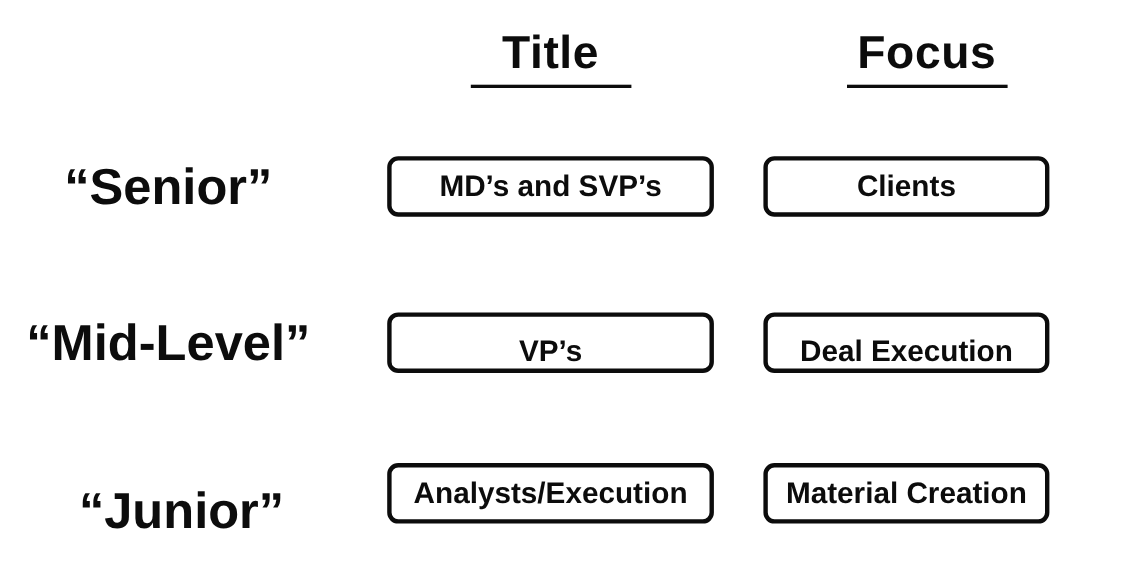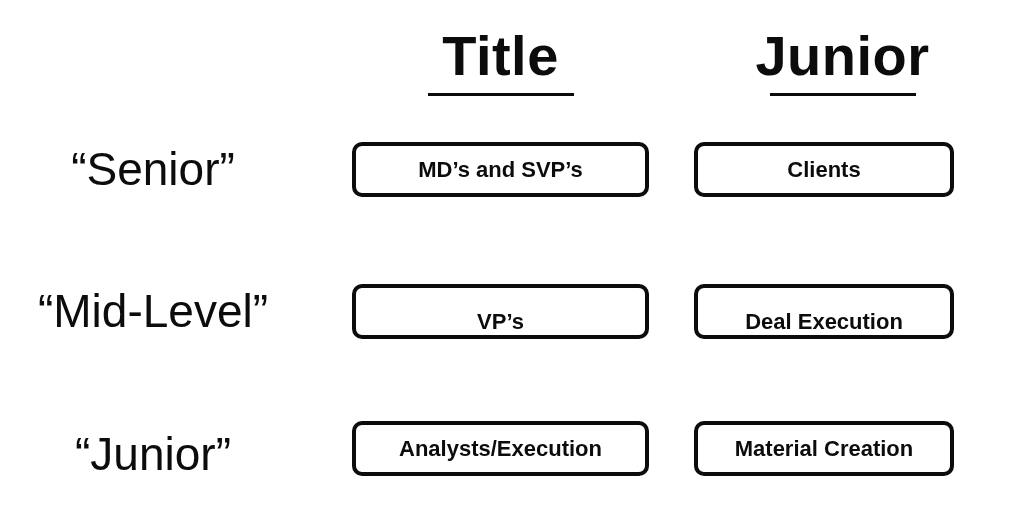--- a/index.html
+++ b/index.html
@@ -15,21 +15,21 @@
     font-family: "Liberation Sans", "DejaVu Sans", sans-serif;
     color: #0c0c0c;
     overflow: hidden;
   }
 
   
   .col-header {
     position: absolute;
     top: 24px;
     text-align: center;
-    font-size: 56px;
+    font-size: 42px;
     font-weight: 700;
     letter-spacing: 0.5px;
     line-height: 1.15;
   }
   .col-header.title-col { left: 352px; width: 297px; }
   .col-header.focus-col { left: 694px; width: 297px; }
   .header-underline {
     display: block;
     margin: 5px auto 0 auto;
     width: 146px;
@@ -37,60 +37,60 @@
     background: #0c0c0c;
   }
 
   
   .row-label {
     position: absolute;
     left: 0;
     width: 306px;
     text-align: center;
     font-size: 46px;
-    font-weight: 400;
+    font-weight: 700;
     line-height: 55px;
     white-space: nowrap;
   }
   .row-1 .row-label, .label-1 { top: 142px; }
   .label-2 { top: 284px; }
-  .label-3 { top: 427px; }
+  .label-3 { top: 437px; padding-left: 12px; }
 
   
   .cell-box {
     position: absolute;
     height: 55px;
     box-sizing: border-box;
     border: 4px solid #0c0c0c;
     border-radius: 10px;
     background: #ffffff;
     display: flex;
     align-items: center;
     justify-content: center;
-    font-size: 22px;
+    font-size: 27px;
     font-weight: 700;
     white-space: nowrap;
   }
   .cell-box.title-col { left: 352px; width: 297px; }
   .cell-box.focus-col { left: 694px; width: 260px; }
   .box-row-1 { top: 142px; }
   .box-row-2 { top: 284px; align-items: flex-end; }
   .box-row-3 { top: 421px; }
 </style>
 </head>
 <body>
 
 <div class="canvas">
 
   <div class="col-header title-col">
     <span>Title</span>
     <span class="header-underline"></span>
   </div>
   <div class="col-header focus-col">
-    <span>Junior</span>
+    <span>Focus</span>
     <span class="header-underline"></span>
   </div>
 
   <div class="row-label label-1">“Senior”</div>
   <div class="cell-box title-col box-row-1">
     <span>MD’s and SVP’s</span>
   </div>
   <div class="cell-box focus-col box-row-1">
     <span>Clients</span>
   </div>

